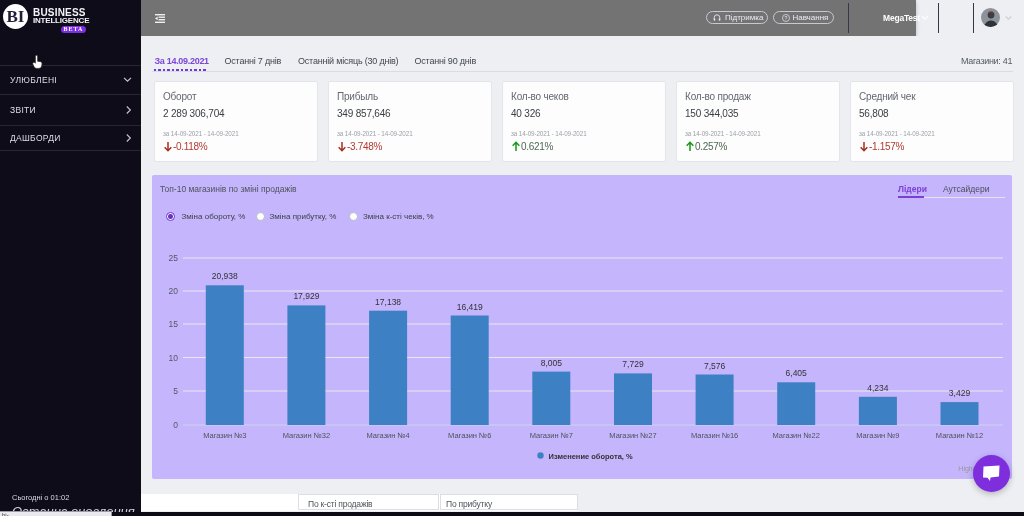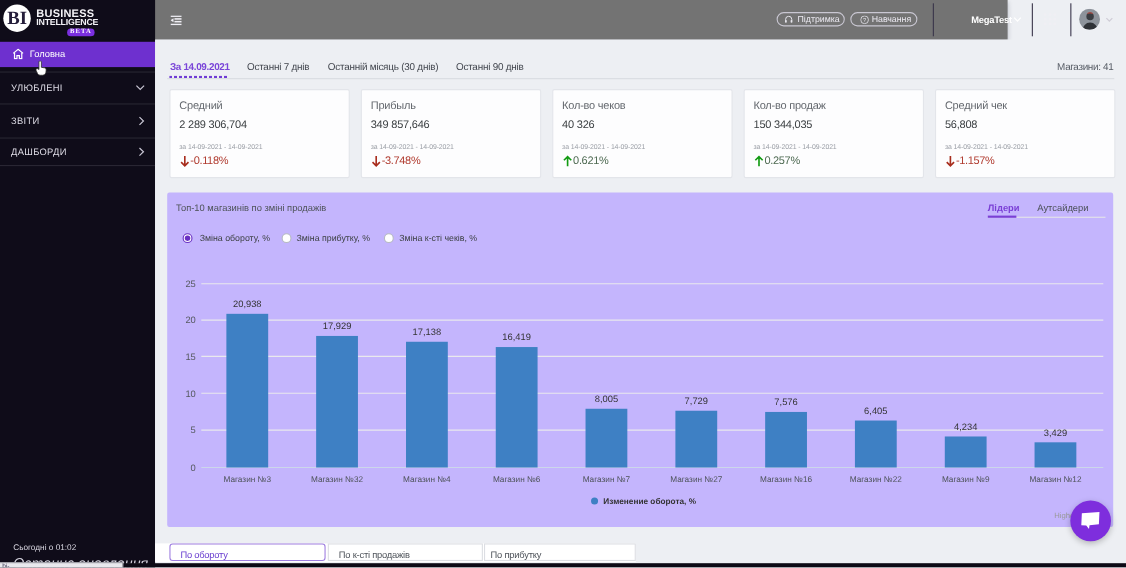--- a/index.html
+++ b/index.html
@@ -132,27 +132,20 @@
         <path d="M7 5 a3.2 3.2 0 0 1 6 0 q-3 -1.6 -6 0 Z" fill="#a14a44"></path>
         <path d="M3 20 a7 7.5 0 0 1 14 0 Z" fill="#2f3237"></path>
       </g>
     </svg>
     <svg class="abs" style="left:1004.5px;top:15.5px" width="7" height="5" viewBox="0 0 7 5">
         <path d="M0.8 0.5 L3.5 3.2 L6.2 0.5" stroke="#cfcdd6" stroke-width="1.1" fill="none"></path>
       </svg>
   </div>
 
   <div id="sidebar">
-    <div id="mactive">
-      <svg class="abs" style="left:11px;top:6px" width="11" height="10" viewBox="0 0 11 10">
-        <path d="M1 4.5 L5.5 0.8 L10 4.5" fill="none" stroke="#fff" stroke-width="1.1"></path>
-        <path d="M2.2 4 V9.2 H4.4 V6.6 H6.6 V9.2 H8.8 V4" fill="none" stroke="#fff" stroke-width="1.1"></path>
-      </svg>
-      <span>Головна</span>
-    </div>
     <svg class="abs" style="left:31.5px;top:18.5px;z-index:9" width="11" height="14" viewBox="0 0 11 14">
       <path d="M3.4 1.4 a1.1 1.1 0 0 1 2.2 0 L5.6 6.2 L8.6 6.7 Q10.2 7 10 8.6 L9.7 11 Q9.3 13.4 6.9 13.4 L4.6 13.4 Q3 13.4 2.2 12 L0.9 9.3 Q0.3 8.1 1.4 7.5 Q2.3 7 3.4 8.2 Z" fill="#fff" stroke="#2a2a2a" stroke-width="0.7"></path>
     </svg>
     <div class="mrow" style="top:29px;height:29px;">
         <span class="lbl">УЛЮБЛЕНІ</span>
       <svg class="arr" width="9" height="6" viewBox="0 0 9 6">
           <path d="M1 0.8 L4.5 4.2 L8 0.8" stroke="#c9c6d4" stroke-width="1.1" fill="none"></path>
         </svg>
     </div>
     <div class="mrow" style="top:89px;height:26px;border-bottom:1px solid #292633;">
@@ -175,21 +168,21 @@
   <div id="main">
     <div class="tab" id="tab1" style="left:13.5px;">За 14.09.2021</div>
     <div id="tabunderline"></div>
     <div class="tab" style="left:83.5px;">Останні 7 днів</div>
     <div class="tab" style="left:157px;">Останній місяць (30 днів)</div>
     <div class="tab" style="left:273.5px;">Останні 90 днів</div>
     <div id="tabline"></div>
     <div id="shops">Магазини: 41</div>
 
     <div class="card" style="left:13px;">
-      <div class="t">Средний</div>
+      <div class="t">Оборот</div>
       <div class="v">2 289 306,704</div>
       <div class="s">за 14-09-2021 - 14-09-2021</div>
       <div class="d red">
           <svg width="10" height="11" viewBox="0 0 12 13">
             <path d="M6 1 V11 M2 7.5 L6 11.5 L10 7.5" stroke="#a82d1e" stroke-width="1.8" fill="none"></path>
           </svg>
           <span>-0.118%</span>
         </div>
     </div>
     <div class="card" style="left:187px;">
@@ -302,21 +295,20 @@
           <text x="725.9" y="263">Магазин №9</text>
           <text x="807.5" y="263">Магазин №12</text>
         </g>
         <circle cx="388.5" cy="280.5" r="3.2" fill="#3e80c4"></circle>
         <text x="396.5" y="283.5" font-size="7.5" font-weight="bold" fill="#333" font-family="Liberation Sans">Изменение оборота, %</text>
         <text x="855" y="296" font-size="7" fill="#999" text-anchor="end" font-family="Liberation Sans">Highcharts.com</text>
       </svg>
     </div>
 
     <div id="botrow"></div>
-    <div class="bbtn" id="bb1">По обороту</div>
     <div class="bbtn" id="bb2">По к-сті продажів</div>
     <div class="bbtn" id="bb3">По прибутку</div>
   </div>
 
   <div id="blackstrip"></div>
   <div id="chat">
     <svg style="position:absolute;left:8px;top:9px" width="21" height="20" viewBox="0 0 21 20">
       <path d="M2.5 2.5 L18.5 1.5 L18 12.5 L9.5 13.5 L9 17 L6.5 13.8 L2 13.5 Z" fill="#fff"></path>
     </svg>
   </div>

